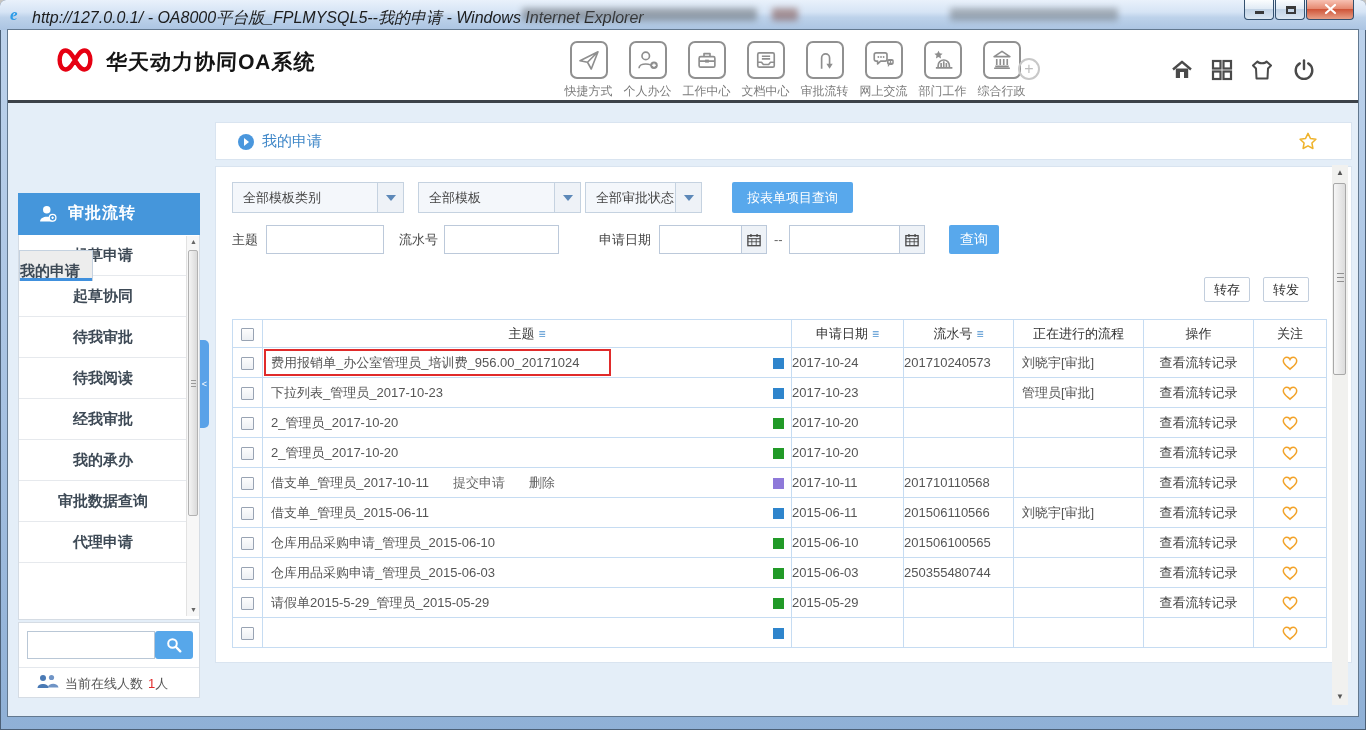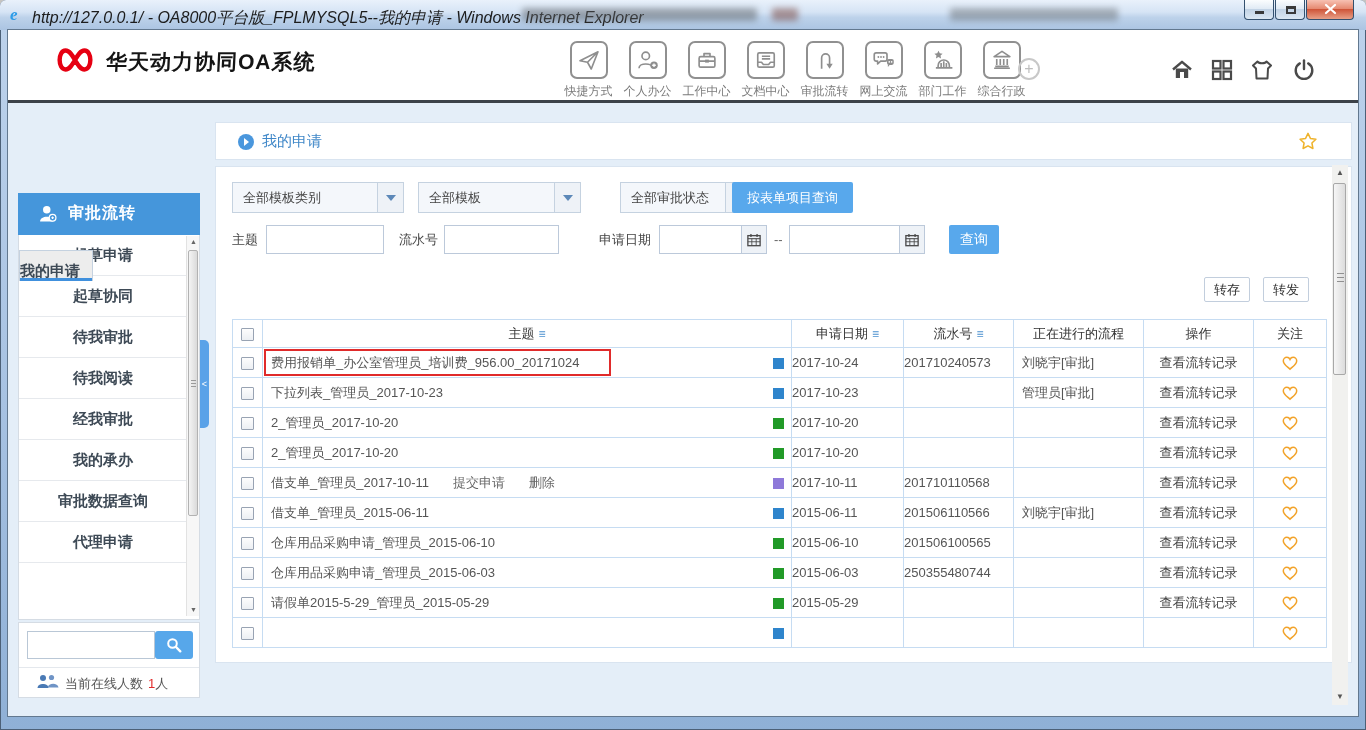--- a/index.html
+++ b/index.html
@@ -70,21 +70,21 @@
   .bc-circle { position:absolute; left:22px; top:11px; width:16px; height:16px; border-radius:50%; background:#4a97dd; }
   .bc-circle::after { content:""; position:absolute; left:6px; top:4px; border-left:5px solid #fff; border-top:4px solid transparent; border-bottom:4px solid transparent; }
   .crumb-title { position:absolute; left:46px; top:9px; font-size:15px; color:#3f87c8; }
   .fav-star { position:absolute; left:1082px; top:8px; cursor:pointer; }
   .panel { position:absolute; left:207px; top:136px; width:1137px; height:497px; background:#fff; border:1px solid #d9e4f0; overflow:hidden; }
   .sel { position:absolute; top:15px; height:31px; background:#f4f7fb; border:1px solid #c5d2e0; cursor:pointer; }
   .sel-txt { display:block; line-height:29px; padding-left:10px; font-size:13px; color:#444; }
   .sel-arrow { position:absolute; right:0; top:0; bottom:0; width:26px; border-left:1px solid #c5d2e0; background:#eef2f7;
                display:flex; align-items:center; justify-content:center; }
   .tri { width:0; height:0; border-left:5px solid transparent; border-right:5px solid transparent; border-top:6px solid #5c88b8; }
-  .sel1 { left:16px; width:172px; } .sel2 { left:202px; width:163px; } .sel3 { left:404px; width:132px; }
+  .sel1 { left:16px; width:172px; } .sel2 { left:202px; width:163px; } .sel3 { left:369px; width:117px; }
   .blue-btn { position:absolute; background:#58a8ec; color:#fff; border:none; border-radius:2px; font-size:13px; cursor:pointer;
               font-family:inherit; }
   .form-query { left:516px; top:15px; width:121px; height:31px; }
   .lbl { position:absolute; top:58px; height:29px; line-height:29px; font-size:13px; color:#444; }
   .f-in { position:absolute; top:58px; height:29px; border:1px solid #bcc9da; font-size:13px; padding:0 6px; outline:none; }
   .dgroup { position:absolute; top:58px; height:29px; display:flex; }
   .dgroup input { width:82px; height:29px; border:1px solid #bcc9da; border-right:none; font-size:13px; padding:0 6px; outline:none; }
   .dgroup.g2 input { width:110px; }
   .cal-btn { width:26px; height:29px; border:1px solid #bcc9da; background:#eef2f7; display:flex; align-items:center; justify-content:center; cursor:pointer; }
   .q-btn { left:733px; top:58px; width:50px; height:29px; font-size:14px; }

